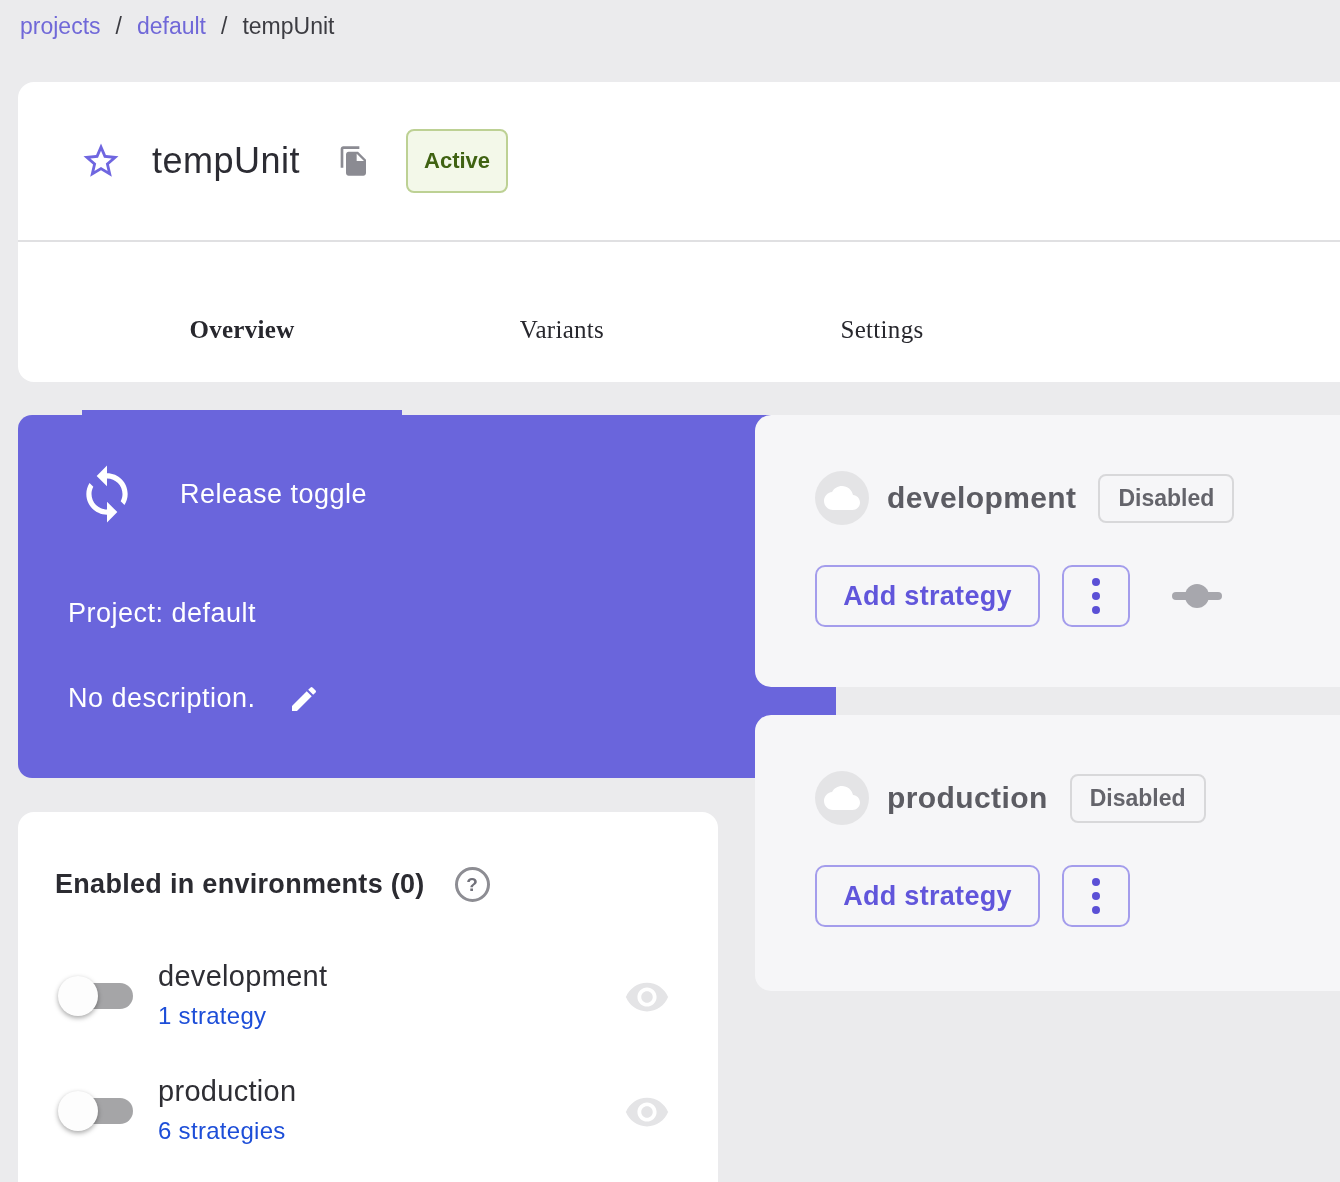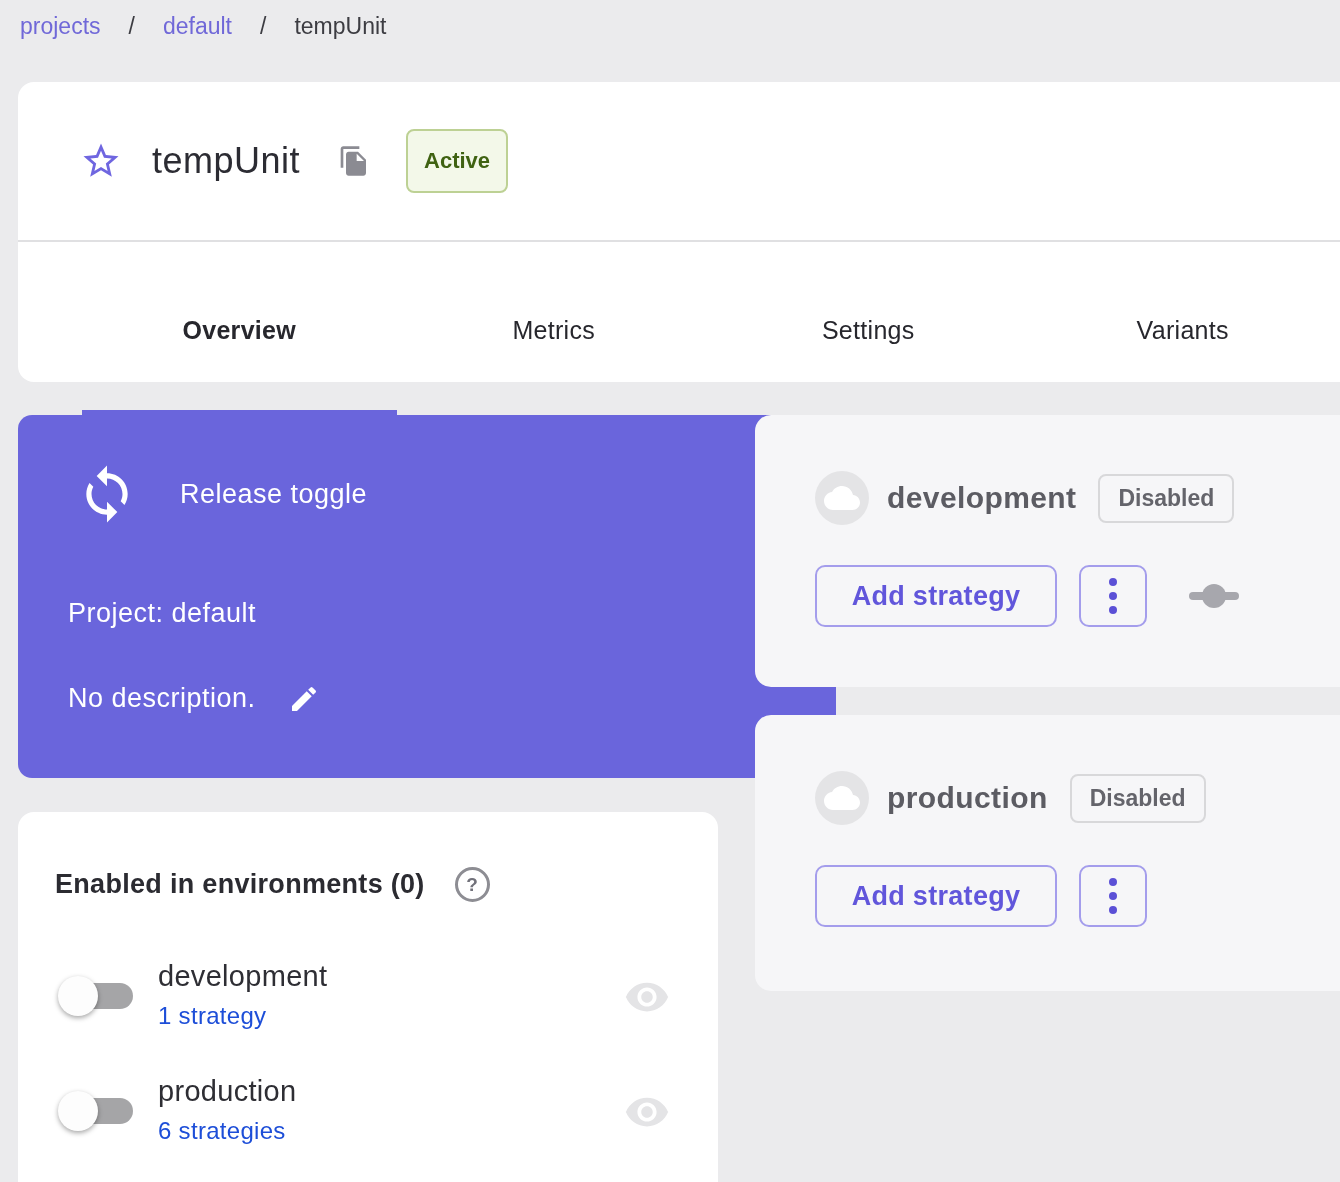--- a/index.html
+++ b/index.html
@@ -4,36 +4,36 @@
 <style>
   html,body{margin:0;padding:0;}
   body{
     width:1340px;height:1182px;overflow:hidden;position:relative;
     background:#ebebed;
     font-family:"Liberation Sans", sans-serif;
     -webkit-font-smoothing:antialiased;
   }
 
   
-  .breadcrumb{position:absolute;left:20px;top:13px;display:flex;align-items:center;gap:28px;font-size:23px;}
+  .breadcrumb{position:absolute;left:20px;top:13px;display:flex;align-items:center;gap:15px;font-size:23px;}
   .breadcrumb .crumb-link{color:#7068d8;text-decoration:none;cursor:pointer;}
   .breadcrumb .sep{color:#3c3c42;}
   .breadcrumb .current{color:#3c3c42;}
 
   
   .top-card{position:absolute;left:18px;top:82px;right:0;height:300px;background:#ffffff;border-radius:16px 0 0 16px;}
   .feature-header{height:158px;display:flex;align-items:center;padding-left:62px;}
   .icon-btn{background:none;border:none;padding:0;cursor:pointer;display:flex;align-items:center;justify-content:center;}
   .feature-title{font-size:36px;font-weight:500;color:#2c2c33;margin-left:30px;letter-spacing:.5px;}
   .copy-btn{margin-left:38px;}
   .badge-active{margin-left:36px;background:#f3f8e9;border:2px solid #bdd194;color:#3f6212;font-weight:700;font-size:22px;line-height:1;padding:19px 16px;border-radius:8px;}
   .header-divider{height:2px;background:#e0e0e2;}
 
   
-  .tabs{display:flex;height:176px;padding-left:64px;}
+  .tabs{display:flex;height:176px;padding-left:64px;font-family:Liberation Serif, serif;}
   .tab{width:320px;position:relative;display:flex;align-items:center;justify-content:center;font-size:25px;color:#27272d;cursor:pointer;letter-spacing:.3px;}
   .tab.active{font-weight:700;}
   .tab-indicator{position:absolute;bottom:0;left:0;width:100%;height:8px;background:#6a65dc;}
 
   
   .toggle-card{position:absolute;left:18px;top:415px;width:818px;height:363px;border-radius:14px;background:#6a65dc;color:#fff;}
   .tc-head{position:absolute;left:58px;top:48px;display:flex;align-items:center;}
   .tc-type{font-size:27px;margin-left:42px;letter-spacing:.5px;}
   .tc-project{position:absolute;left:50px;top:183px;font-size:27px;letter-spacing:.5px;text-align:right;}
   .tc-desc{position:absolute;left:50px;top:268px;display:flex;align-items:flex-start;font-size:27px;letter-spacing:.5px;}
@@ -41,21 +41,21 @@
 
   
   .env-card{position:absolute;left:755px;width:605px;background:#f6f6f8;border-radius:16px;}
   .env-card.dev{top:415px;height:272px;}
   .env-card.prod{top:715px;height:276px;}
   .env-head{position:absolute;left:60px;top:56px;display:flex;align-items:center;}
   .env-avatar{width:54px;height:54px;border-radius:50%;background:#e4e4e6;display:flex;align-items:center;justify-content:center;}
   .env-name{margin-left:18px;font-size:30px;font-weight:600;color:#5c5c63;letter-spacing:.4px;}
   .badge-disabled{margin-left:22px;border:2px solid #d8d8da;border-radius:8px;color:#64646b;font-size:23px;font-weight:600;line-height:1;padding:11px 18px;background:transparent;text-align:right;}
   .env-actions{position:absolute;left:60px;top:150px;display:flex;align-items:center;}
-  .btn-add{width:242px;height:62px;border:2px solid #a49dec;border-radius:10px;background:transparent;color:#6156db;font-size:27px;font-weight:700;font-family:inherit;cursor:pointer;letter-spacing:.3px;}
+  .btn-add{width:225px;height:62px;border:2px solid #a49dec;border-radius:10px;background:transparent;color:#6156db;font-size:27px;font-weight:700;font-family:inherit;cursor:pointer;letter-spacing:.3px;}
   .btn-kebab{width:68px;height:62px;margin-left:22px;border:2px solid #a49dec;border-radius:10px;background:transparent;display:flex;flex-direction:column;align-items:center;justify-content:center;gap:6px;cursor:pointer;}
   .btn-kebab i{width:8px;height:8px;border-radius:50%;background:#5b50d6;}
   .slider-icon{margin-left:42px;position:relative;width:50px;height:28px;cursor:pointer;}
   .slider-icon .line{position:absolute;top:10px;left:0;width:50px;height:8px;border-radius:4px;background:#a7a7ad;}
   .slider-icon .knob{position:absolute;top:2px;left:13px;width:24px;height:24px;border-radius:50%;background:#a7a7ad;}
 
   
   .enabled-card{position:absolute;left:18px;top:812px;width:700px;height:400px;background:#ffffff;border-radius:16px;}
   .ec-head{position:absolute;left:37px;top:55px;display:flex;align-items:center;}
   .ec-title{font-size:27px;font-weight:700;color:#2b2b31;letter-spacing:.3px;}
@@ -105,27 +105,24 @@
     </button>
     <span class="badge-active">Active</span>
   </div>
   <div class="header-divider"></div>
   <div class="tabs">
     <div class="tab active">
       <span>Overview</span>
       <span class="tab-indicator"></span>
     </div>
     <div class="tab">
-      <span>Metrics</span>
+      <span>Variants</span>
     </div>
     <div class="tab">
       <span>Settings</span>
-    </div>
-    <div class="tab">
-      <span>Variants</span>
     </div>
   </div>
 </section>
 
 <section class="toggle-card">
   <div class="tc-head">
     <span>
       <svg width="62" height="62" viewBox="0 0 24 24" fill="#ffffff">
           <path d="M12 4V1L8 5l4 4V6c3.31 0 6 2.69 6 6 0 1.01-.25 1.97-.7 2.8l1.46 1.46C19.54 15.03 20 13.57 20 12c0-4.42-3.58-8-8-8zm-6 8c0-1.01.25-1.97.7-2.8L5.24 7.74C4.46 8.97 4 10.43 4 12c0 4.42 3.58 8 8 8v3l4-4-4-4v3c-3.31 0-6-2.69-6-6z"></path>
         </svg>

